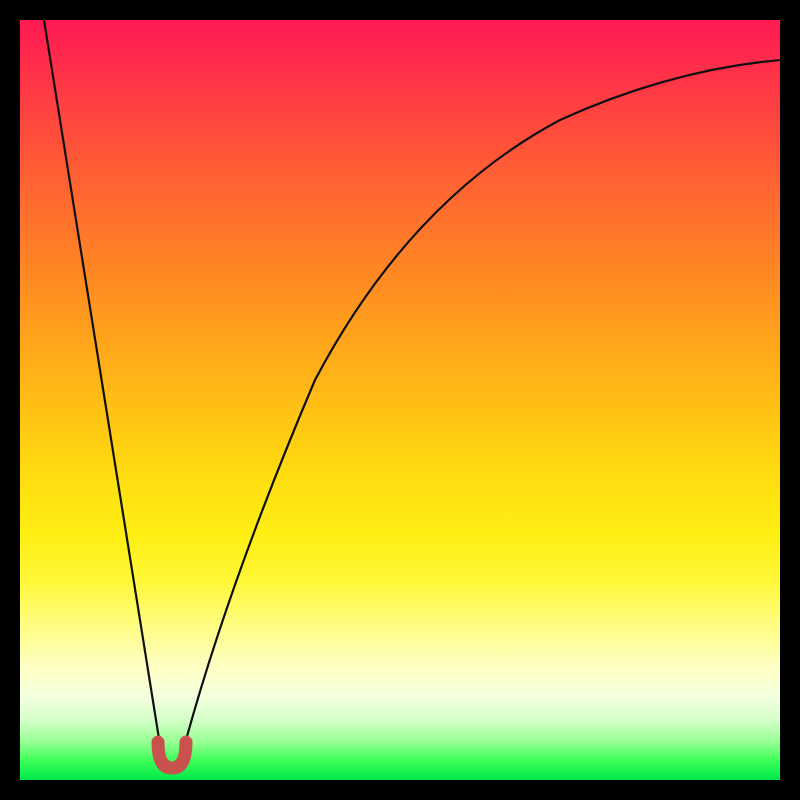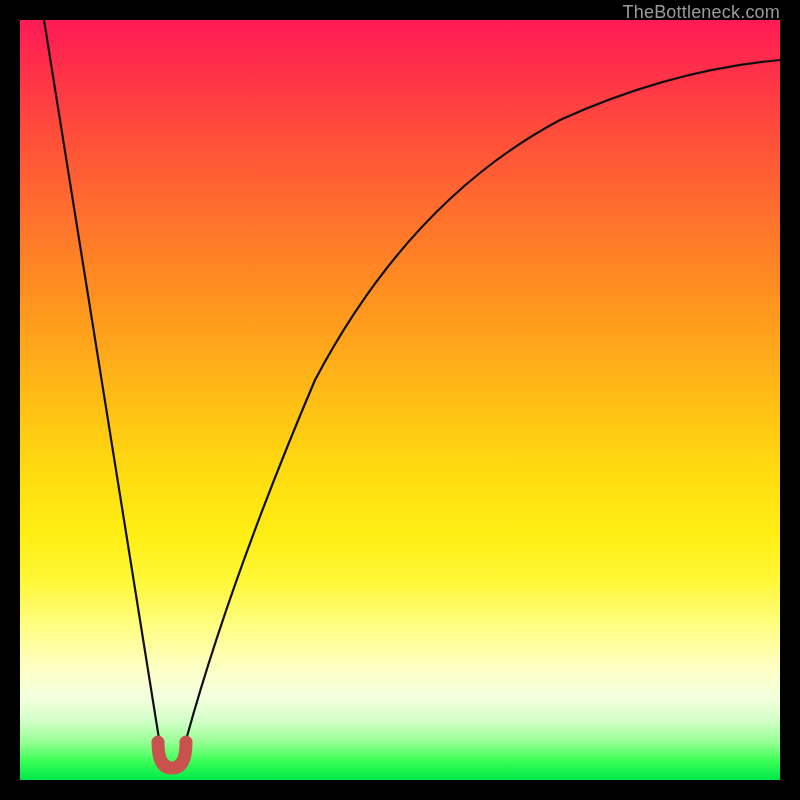--- a/index.html
+++ b/index.html
@@ -71,21 +71,20 @@
   .line {
     stroke: #101010;
     stroke-width: 2.2;
     fill: none;
   }
 </style>
 </head>
 <body>
 
 <div class="frame">
-  <div class="watermark">TheBottleneck.com</div>
   <div class="gradient"></div>
 
   <svg class="curve" viewBox="0 0 760 760" preserveAspectRatio="none">
 
     <path class="line" d="M 24 0
          L 140 725
          Q 146 745 152 745"></path>
 
     <path class="line" d="M 152 745
          Q 158 745 166 720

